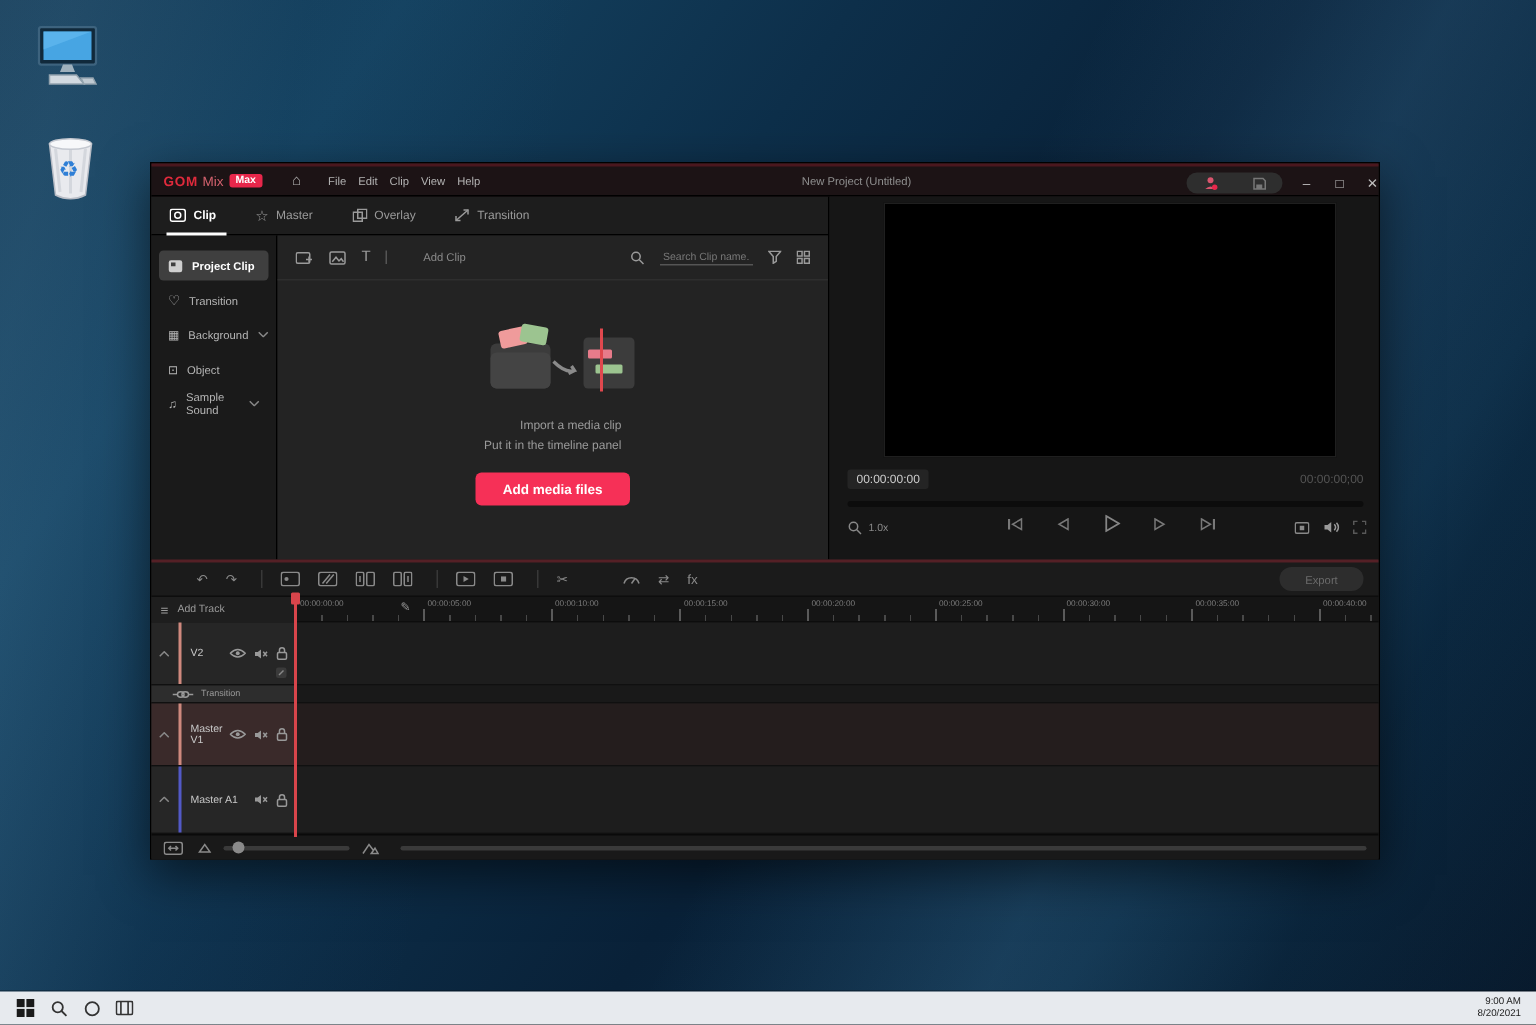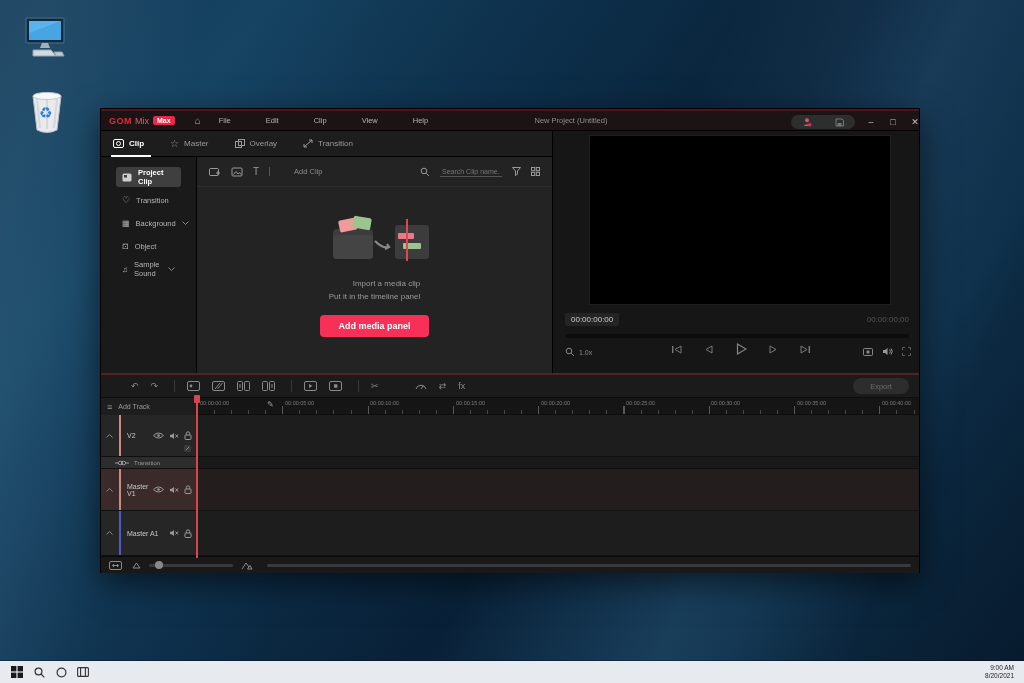--- a/index.html
+++ b/index.html
@@ -38,21 +38,21 @@
   
   #main { display:flex; height:242px; }
   #left-panel { width:452px; border-right:1px solid #000; display:flex; flex-direction:column; background:#1d1d1d; }
   #tabbar { height:26px; background:#1d1d1d; border-bottom:1px solid #000; display:flex; align-items:center;
             padding-left:12px; gap:26px; }
   .tab { display:flex; align-items:center; gap:5px; color:#9a9a9a; font-size:8px; position:relative;
          height:26px; cursor:pointer; }
   .tab.active { color:#fff; font-weight:bold; }
   .tab.active::after { content:""; position:absolute; left:-2px; bottom:0; width:40px; height:2px; background:#fff; }
   #left-body { display:flex; flex:1; }
-  #sidebar { width:96px; background:#1a1a1a; border-right:1px solid #000; padding:10px 15px; }
+  #sidebar { width:84px; background:#1a1a1a; border-right:1px solid #000; padding:10px 5px; }
   .side-item { display:flex; align-items:center; gap:6px; height:20px; padding:0 6px; margin-bottom:3px;
                color:#b5b5b5; font-size:7.5px; border-radius:3px; cursor:pointer; }
   .side-item.selected { background:#3f3f3f; color:#fff; }
   .side-chev { margin-left:auto; }
   #content { flex:1; background:#232323; display:flex; flex-direction:column; }
   #clip-toolbar { height:30px; display:flex; align-items:center; padding:0 12px; gap:10px;
                   border-bottom:1px solid #2e2e2e; }
   .add-clip-label { color:#8a8a8a; font-size:7.5px; border-left:1px solid #555; padding-left:24px; }
   #clip-search { background:transparent; border:none; border-bottom:1px solid #555; width:62px;
                  color:#999; font-size:7px; padding:1px 2px; outline:none; }
@@ -148,21 +148,21 @@
     <span class="abs" style="left:13px; top:18px; color:#2f7fd6; font-size:15px;">♻</span>
   </div>
 
   <div id="win">
 
     <div id="titlebar">
       <span class="logo-gom">GOM</span>
       <span class="logo-mix">Mix</span>
       <span class="logo-max">Max</span>
       <span style="margin-left:20px; color:#b3b3b3; font-size:10px;">⌂</span>
-      <div class="row" style="gap:35px; margin-left:18px;">
+      <div class="row" style="gap:8px; margin-left:18px;">
         <span class="menu-item">File</span>
         <span class="menu-item">Edit</span>
         <span class="menu-item">Clip</span>
         <span class="menu-item">View</span>
         <span class="menu-item">Help</span>
       </div>
       <div id="win-title">New Project (Untitled)</div>
       <div class="tb-pill">
         <span>
           <svg width="10" height="10" viewBox="0 0 10 10">
@@ -307,21 +307,21 @@
                 <path d="M60 28 q8 8 14 6 l-2 -3 m2 3 l-4 2" stroke="#8a8a8a" stroke-width="2.2" fill="none"></path>
                 <rect x="80" y="12" width="34" height="34" rx="3" fill="#3c3c3c"></rect>
                 <rect x="83" y="20" width="16" height="6" rx="1" fill="#e77b8a"></rect>
                 <rect x="88" y="30" width="18" height="6" rx="1" fill="#9cc490"></rect>
                 <rect x="91" y="6" width="2" height="42" fill="#e0484e"></rect>
               </svg>
               <div class="empty-text" style="margin-top:8px;">
                 <div>Import a media clip</div>
                 <div>Put it in the timeline panel</div>
               </div>
-              <button id="add-media-btn">Add media panel</button>
+              <button id="add-media-btn">Add media files</button>
             </div>
           </div>
         </div>
       </div>
 
       <div id="preview">
         <div id="video"></div>
         <div id="tc-current">00:00:00:00</div>
         <div id="tc-total">00:00:00;00</div>
         <div id="seekbar"></div>

